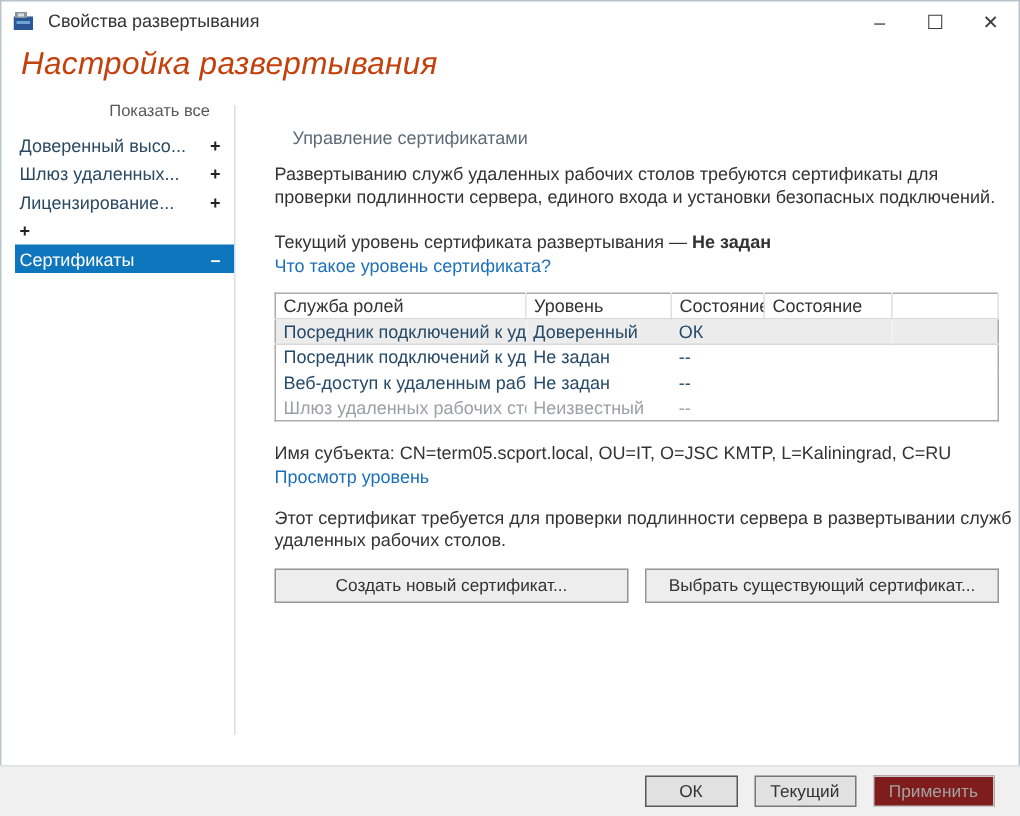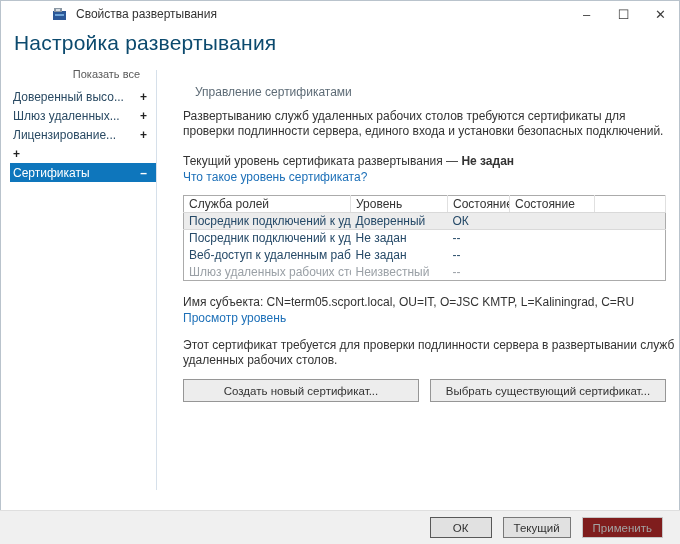--- a/index.html
+++ b/index.html
@@ -2,29 +2,29 @@
 <html><head>
 <meta charset="utf-8">
 <style>
   * { margin:0; padding:0; box-sizing:border-box; }
   html,body { width:680px; height:544px; }
   body { font-family:"Liberation Sans", sans-serif; background:#fff; color:#333; }
   #window { position:relative; width:680px; height:544px; background:#fff; overflow:hidden;
             box-shadow: inset 0 0 0 1px #b9c3cc; }
 
   
-  .titlebar { position:absolute; top:0; left:0; right:0; height:28px; display:flex; align-items:center;margin-left:44px; }
+  .titlebar { position:absolute; top:0; left:0; right:0; height:28px; display:flex; align-items:center; }
   .app-icon { margin-left:9px; width:16px; height:16px; flex:0 0 auto; }
   .title-text { margin-left:7px; font-size:12px; color:#333; }
   .win-controls { position:absolute; right:1px; top:1px; height:26px; display:flex; }
   .win-btn { width:37px; display:flex; align-items:center; justify-content:center;
              font-size:13px; color:#3c3c3c; cursor:default; }
 
   
-  .page-title { position:absolute; left:14px; top:31px; font-size:21px; color:#0c4a6e; letter-spacing:0.2px; }
+  .page-title { position:absolute; left:14px; top:31px; font-size:21px; color:#c2410c; letter-spacing:0.2px;font-style:italic; }
 
   
   .sidebar { position:absolute; left:0; top:68px; width:156px; font-size:12px; }
   .show-all { text-align:right; padding-right:16px; font-size:11px; color:#595959; margin-bottom:7px; }
   .nav-item { height:19px; margin-left:10px; padding:0 9px 0 3px; display:flex;
               align-items:center; justify-content:space-between; color:#2a4a63; cursor:default; }
   .nav-item .expander { font-weight:bold; color:#222; }
   .nav-item.selected { background:#0e76bc; color:#fff; }
   .nav-item.selected .expander { color:#fff; }
   .v-divider { position:absolute; left:156px; top:70px; width:1px; height:420px; background:#d6e0ea; }

